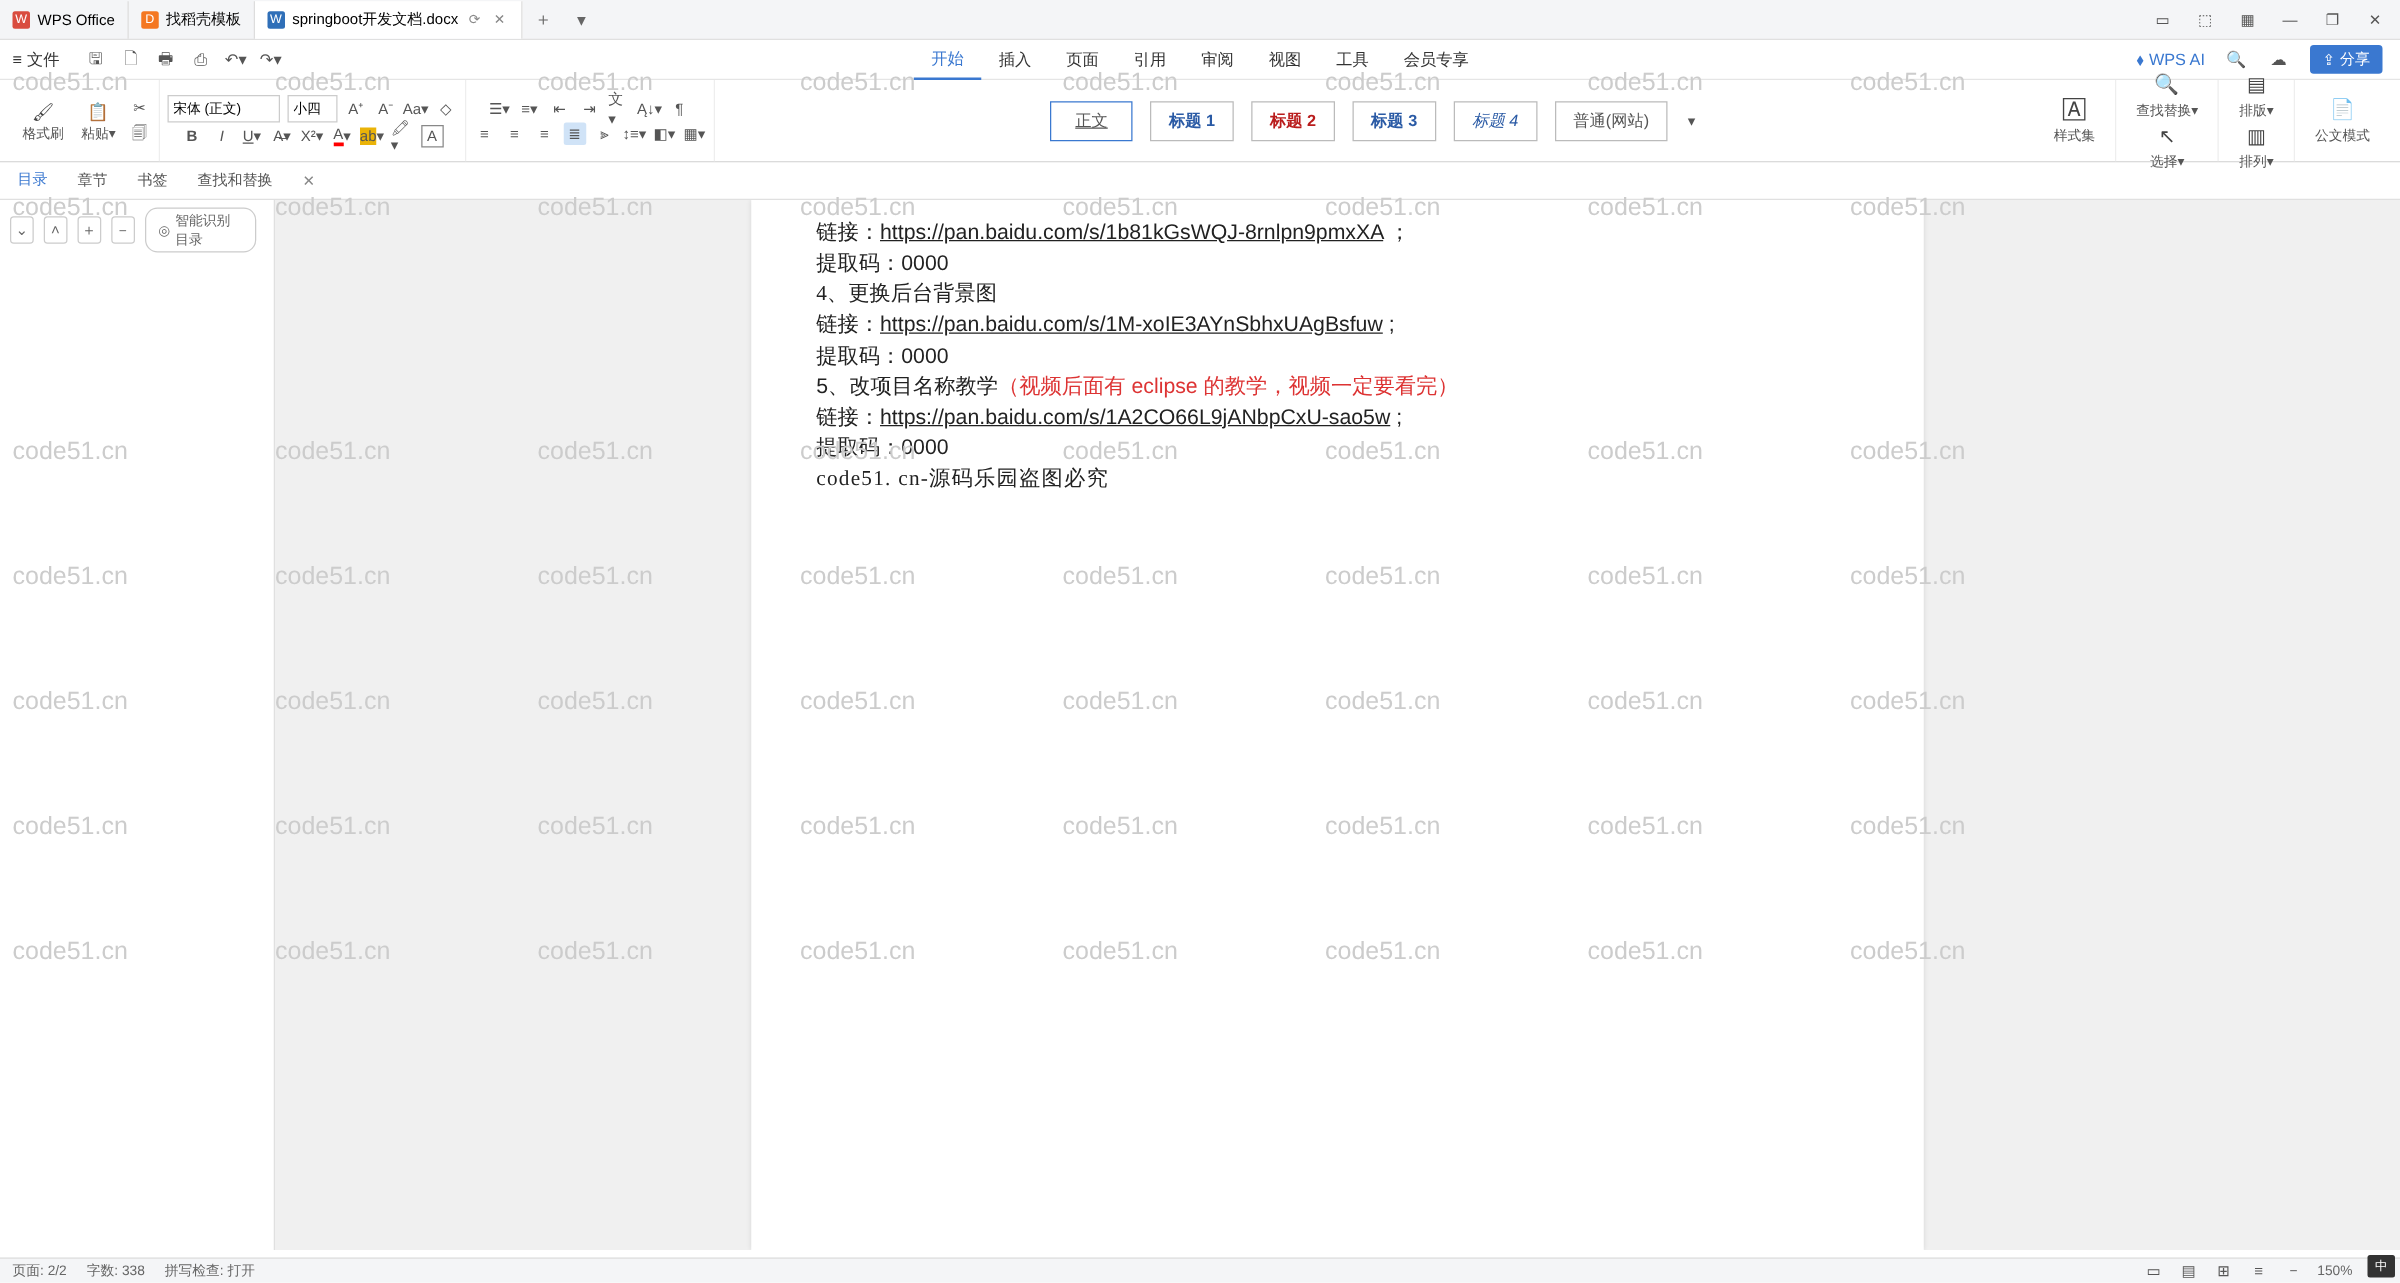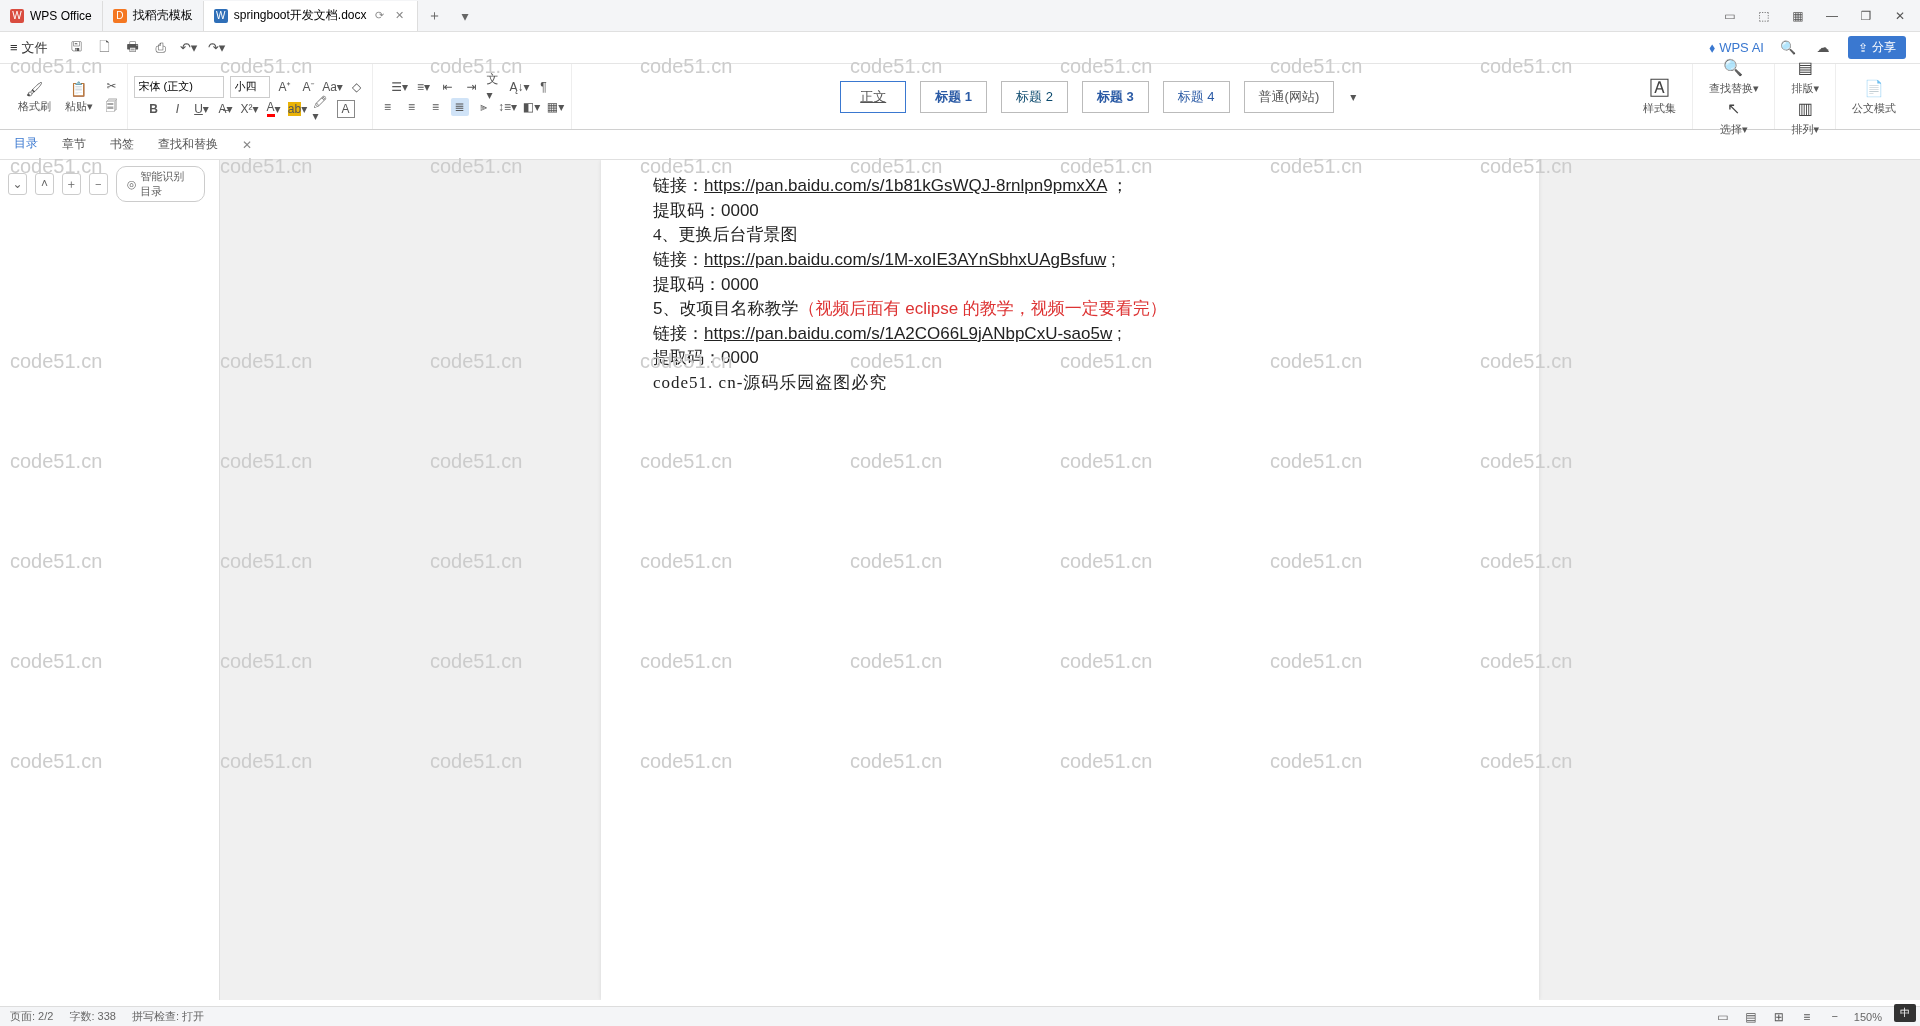--- a/index.html
+++ b/index.html
@@ -96,20 +96,30 @@
     <span>文件</span>
   </div>
   <div class="qat">
     <span class="qat-icon">🖫</span>
     <span class="qat-icon">🗋</span>
     <span class="qat-icon">🖶</span>
     <span class="qat-icon">⎙</span>
     <span class="qat-icon">↶▾</span>
     <span class="qat-icon">↷▾</span>
   </div>
+  <div class="menu-tabs">
+    <div class="menu-tab active">开始</div>
+    <div class="menu-tab">插入</div>
+    <div class="menu-tab">页面</div>
+    <div class="menu-tab">引用</div>
+    <div class="menu-tab">审阅</div>
+    <div class="menu-tab">视图</div>
+    <div class="menu-tab">工具</div>
+    <div class="menu-tab">会员专享</div>
+  </div>
   <div class="menu-right">
     <div class="wps-ai">
       <span>⬧</span>
       <span>WPS AI</span>
     </div>
     <span class="qat-icon">🔍</span>
     <span class="qat-icon">☁</span>
     <div class="share-btn">
       <span>⇪</span>
       <span>分享</span>
@@ -177,23 +187,23 @@
       <span class="small-ico">⫸</span>
       <span class="small-ico">↕≡▾</span>
       <span class="small-ico">◧▾</span>
       <span class="small-ico">▦▾</span>
     </div>
   </div>
   <div class="rgroup noborder" style="flex:1">
     <div class="rgroup-row">
       <div class="style-box active">正文</div>
       <div class="style-box" style="color:#2a5aa5;font-weight:bold">标题 1</div>
-      <div class="style-box" style="color:#0c4a6e;font-weight:normal">标题 2</div>
+      <div class="style-box" style="color:#b91c1c;font-weight:bold">标题 2</div>
       <div class="style-box" style="color:#2a5aa5;font-weight:bold">标题 3</div>
-      <div class="style-box" style="color:#2a5aa5;">标题 4</div>
+      <div class="style-box" style="color:#2a5aa5;font-style:italic">标题 4</div>
       <div class="style-box">普通(网站)</div>
       <span class="small-ico">▾</span>
     </div>
   </div>
   <div class="rgroup">
     <div class="big-btn">
       <span class="big-btn-ico">🄰</span>
       <span>样式集</span>
     </div>
   </div>

